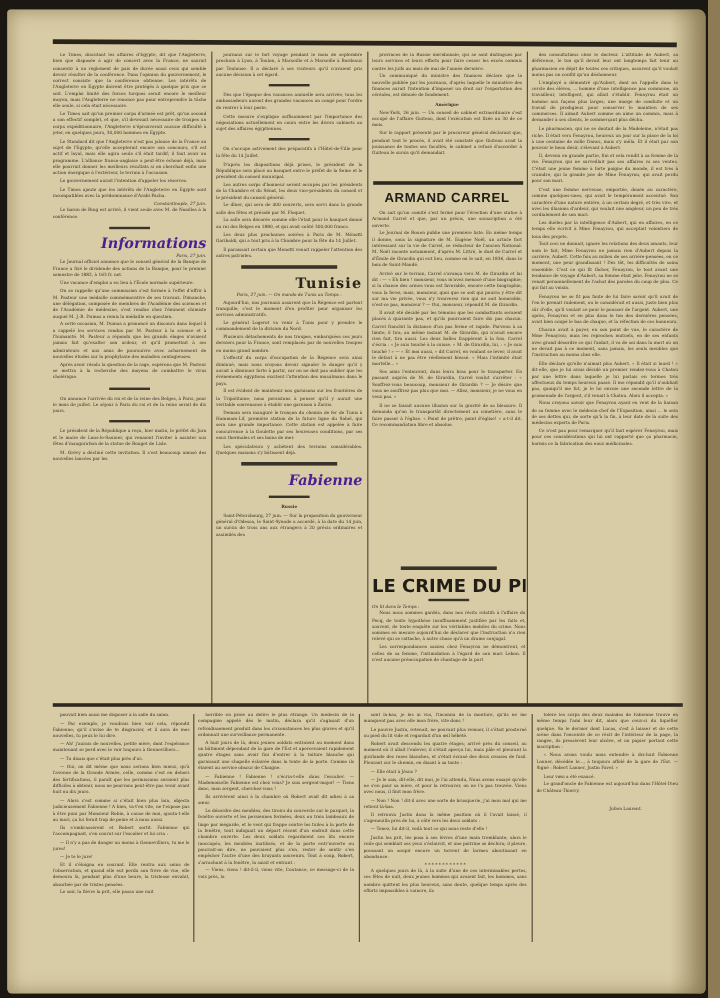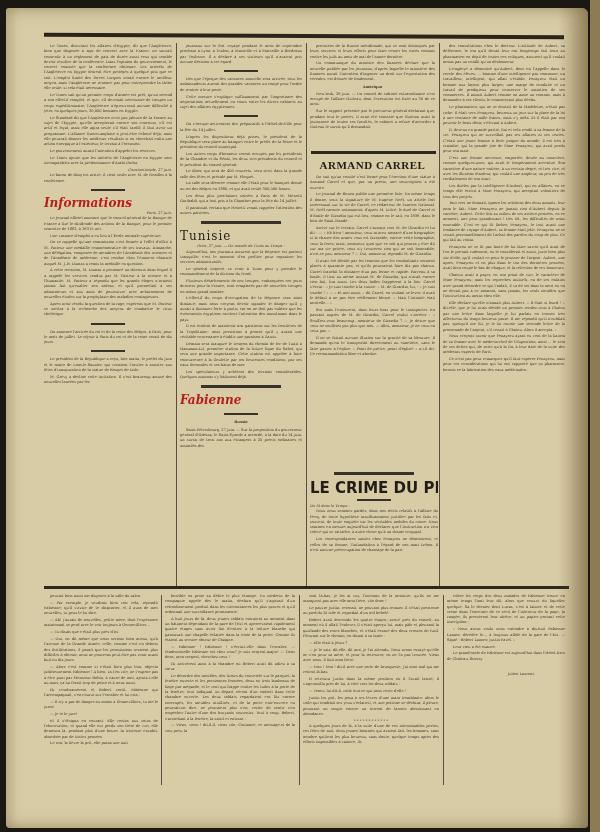--- a/index.html
+++ b/index.html
@@ -5,24 +5,24 @@
   html,body{margin:0;padding:0;}
   body{width:600px;height:832px;background:#1b1712;overflow:hidden;position:relative;font-family:"DejaVu Serif","Liberation Serif",serif;}
   .page{position:absolute;left:6px;top:8px;width:582px;height:820px;background:#d8cca6;border-radius:3px 6px 4px 4px;box-shadow:inset -10px 0 18px rgba(90,70,30,.35), inset 6px 0 10px rgba(120,95,50,.25);overflow:hidden;}
   .rightpage{position:absolute;left:590px;top:0;width:10px;height:832px;background:#8d7b56;}
   .toprule{position:absolute;left:38px;top:26px;width:520px;height:4px;background:#2a241b;transform:rotate(0.3deg);}
   .col{position:absolute;font-size:3.6px;line-height:5.3px;color:#3a332a;text-align:justify;overflow:hidden;}
   .col p{margin:0 0 1.5px 0;text-indent:6px;}
   .vrule{position:absolute;width:1px;background:#5a4f3e;}
   .hrule{position:absolute;height:3px;background:#2e281f;}
   .short{display:block;width:34px;height:2px;background:#3a332a;margin:5px auto;}
-  .sec-title{font-family:"DejaVu Serif",serif;font-style:italic;font-weight:bold;font-size:12px;line-height:15px;text-align:left;color:#b91c1c;text-indent:0 !important;}
-  .sec-title-plain{font-family:"DejaVu Serif",serif;font-weight:normal;font-size:12px;line-height:15px;text-align:left;color:#2a241b;letter-spacing:1px;}
+  .sec-title{font-family:"DejaVu Serif",serif;font-style:italic;font-weight:bold;font-size:12px;line-height:15px;text-align:right;color:#4c1d95;text-indent:0 !important;}
+  .sec-title-plain{font-family:"DejaVu Serif",serif;font-weight:bold;font-size:12px;line-height:15px;text-align:right;color:#2a241b;letter-spacing:1px;}
   .big-title{font-family:"DejaVu Sans",sans-serif;font-weight:bold;font-size:15px;line-height:18px;color:#221d16;white-space:nowrap;}
-  .caps-title{font-family:Liberation Serif, serif;font-weight:bold;font-size:11px;line-height:14px;text-align:center;color:#221d16;letter-spacing:.5px;}
+  .caps-title{font-family:Liberation Sans, sans-serif;font-weight:bold;font-size:11px;line-height:14px;text-align:center;color:#221d16;letter-spacing:.5px;}
   .dateline{text-align:right;font-style:italic;}
   .sub{text-align:center;font-weight:bold;margin:2px 0;}
   .sig{text-align:right;padding-right:30px;margin-top:10px;}
   .shade{position:absolute;right:0;top:0;width:30px;height:100%;background:linear-gradient(to right,rgba(0,0,0,0),rgba(90,70,30,.35));}
 </style>
 </head>
 <body>
 
 <div class="rightpage"></div>
 

